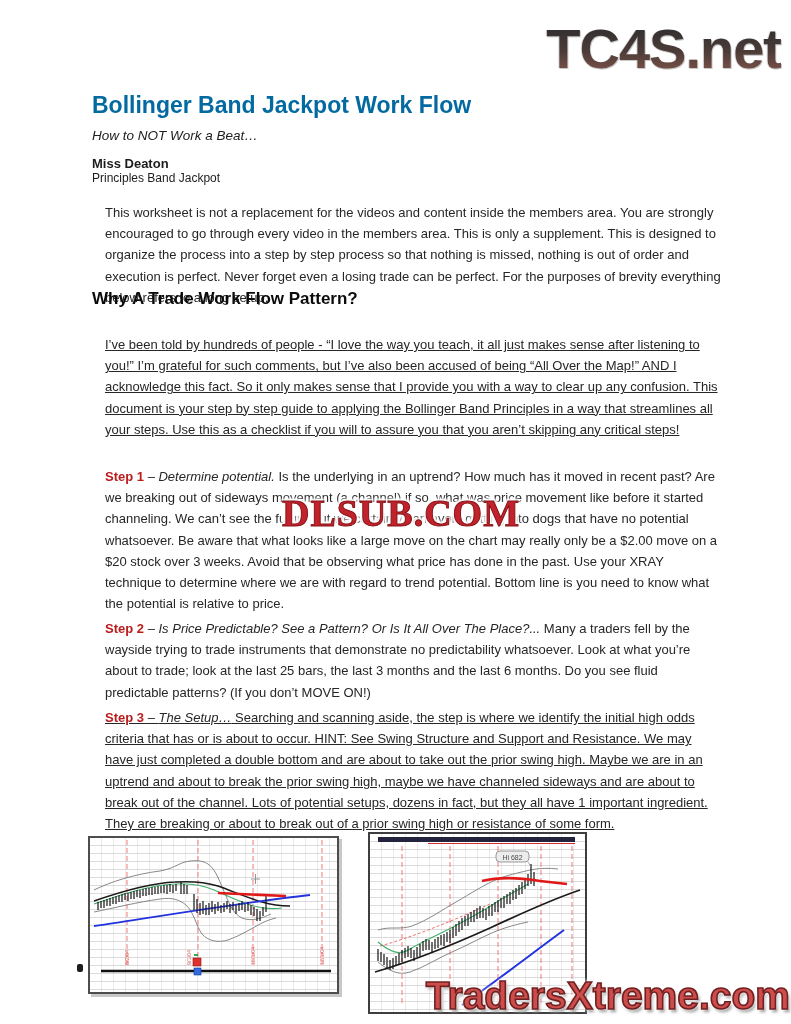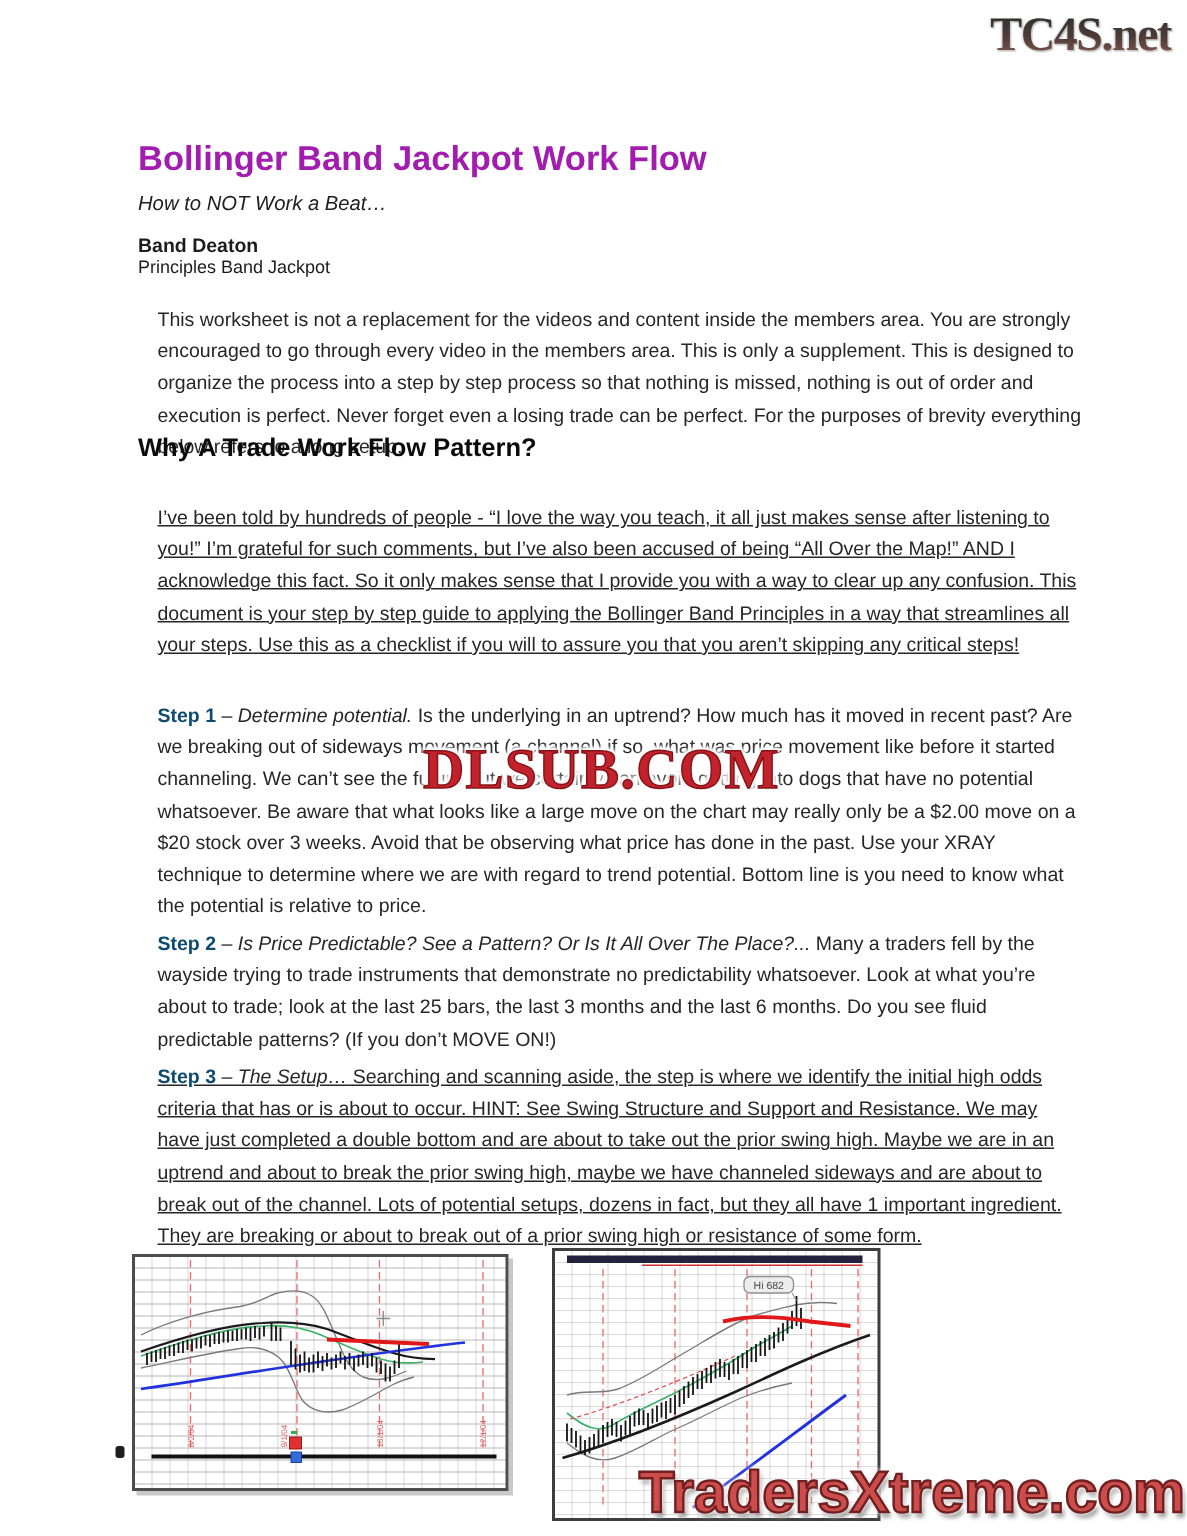--- a/index.html
+++ b/index.html
@@ -3,31 +3,30 @@
 <meta charset="utf-8">
 <style>
   html,body { margin:0; padding:0; background:#ffffff; }
   .page {
     position:relative; width:791px; height:1024px; background:#fff;
     font-family:"Liberation Sans", sans-serif; overflow:hidden;
   }
 
   
   .tc4s {
-    position:absolute; top:4px; right:10px;
-    font-size:32px; font-weight:bold; letter-spacing:-1px;
+    position:absolute; top:16px; right:10px;
+    font-size:56px; font-weight:bold; letter-spacing:-1px;
     background:linear-gradient(180deg,#2f2f2f 15%,#4c3c38 55%,#84564c 92%);
     -webkit-background-clip:text; background-clip:text; color:transparent;
     filter:drop-shadow(1px 1px 0 #c9c9c9) drop-shadow(-1px 0 0 #d8d8d8);
-    font-family:Liberation Serif, serif;
   }
 
   .title {
     position:absolute; left:92px; top:92px; margin:0;
-    font-size:23px; font-weight:bold; color:#a21caf;
+    font-size:23px; font-weight:bold; color:#0369a1;
   }
   .subtitle {
     position:absolute; left:92px; top:128px;
     font-size:13.5px; font-style:italic; color:#212121;
   }
   .author { position:absolute; left:92px; top:156px; line-height:15px; color:#1c1c1c; }
   .author .name { font-weight:bold; font-size:13px; }
   .author .org  { font-size:12px; }
 
   .body-par {
@@ -36,21 +35,21 @@
   }
   .p-intro { top:189px; }
   .h2 {
     position:absolute; left:92px; top:289px; margin:0;
     font-size:17px; font-weight:bold; color:#0b0b0b;
   }
   .p-why  { top:321px;text-decoration:underline; }
   .p-s1   { top:453px; }
   .p-s2   { top:605px; }
   .p-s3   { top:694px;text-decoration:underline; }
-  .body-par strong { font-weight:bold; color:#0c4a6e; }
+  .body-par strong { font-weight:bold; color:#b91c1c; }
   .body-par em { font-style:italic; }
 
   
   .watermark {
     position:absolute; left:249px; top:491px; width:304px; text-align:center;
     font-family:"Liberation Serif", serif; font-weight:bold;
     font-size:38px; letter-spacing:1px; color:#c2222b;
     -webkit-text-stroke:1px #871318;
     text-shadow:0 0 3px #fff,0 0 5px #fff,0 0 9px #fff,
       2px 2px 2px rgba(255,255,255,.95), -2px -2px 2px rgba(255,255,255,.95),
@@ -93,21 +92,21 @@
 <body>
 
 <div class="page">
 
   <div class="tc4s">TC4S.net</div>
 
   <h1 class="title">Bollinger Band Jackpot Work Flow</h1>
   <div class="subtitle">How to NOT Work a Beat…</div>
 
   <div class="author">
-    <div class="name">Band Deaton</div>
+    <div class="name">Miss Deaton</div>
     <div class="org">Principles Band Jackpot</div>
   </div>
 
   <p class="body-par p-intro">This worksheet is not a replacement for the videos and content inside the members area.  You are strongly encouraged to go through every video in the members area. This is only a supplement. This is designed to organize the process into a step by step process so that nothing is missed, nothing is out of order and execution is perfect. Never forget even a losing trade can be perfect. For the purposes of brevity everything below refers to a long setup.</p>
 
   <h2 class="h2">Why A Trade Work Flow Pattern?</h2>
   <p class="body-par p-why">I’ve been told by hundreds of people - “I love the way you teach, it all just makes sense after listening to you!”  I’m grateful for such comments, but I’ve also been accused of being “All Over the Map!” AND I acknowledge this fact.  So it only makes sense that I provide you with a way to clear up any confusion. This document is your step by step guide to applying the Bollinger Band Principles in a way that streamlines all your steps. Use this as a checklist if you will to assure you that you aren’t skipping any critical steps!</p>
 
   <p class="body-par p-s1"><strong>Step 1</strong><span> – </span><em>Determine potential.</em><span>  Is the underlying in an uptrend?  How much has it moved in recent past? Are we breaking out of sideways movement (a channel) if so, what was price movement like before it started channeling.  We can’t see the future but we certainly can avoid getting into dogs that have no potential whatsoever.  Be aware that what looks like a large move on the chart may really only be a $2.00 move on a $20 stock over 3 weeks.  Avoid that be observing what price has done in the past.  Use your XRAY technique to determine where we are with regard to trend potential. Bottom line is you need to know what the potential is relative to price.</span></p>
 

